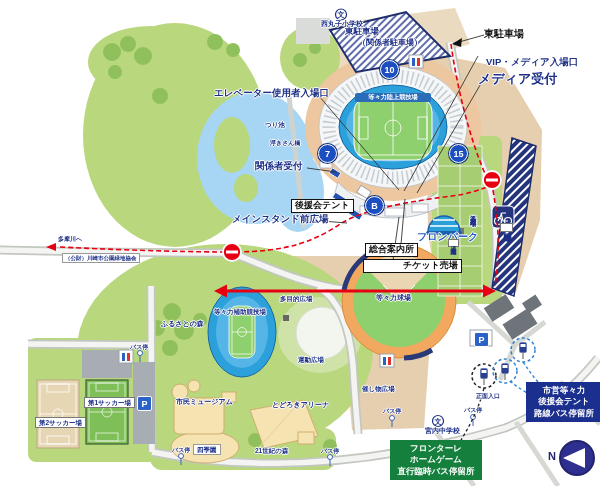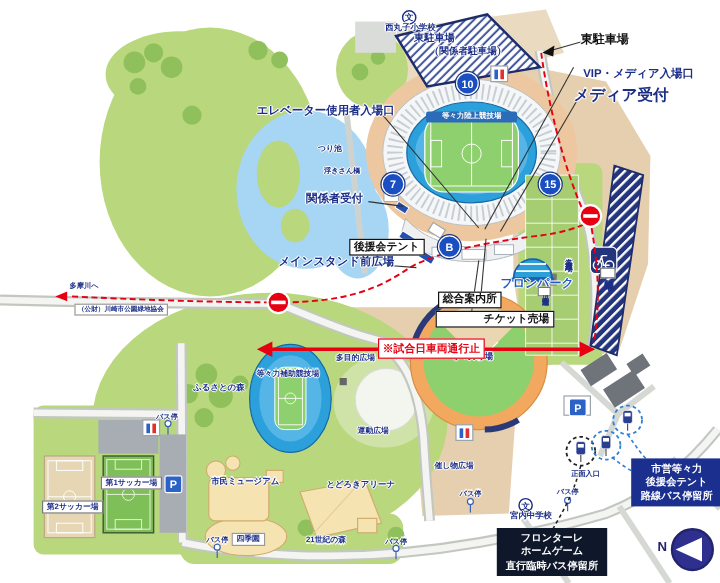--- a/index.html
+++ b/index.html
@@ -359,21 +359,20 @@
 <div class="lbl blk" style="left:484px;top:28px;font-size:10px;">東駐車場</div>
 <div class="lbl" style="left:478px;top:48px;font-size:13px;margin-top:24px;">メディア受付</div>
 <div class="lbl" style="left:486px;top:57px;font-size:9.5px;">VIP・メディア入場口</div>
 <div class="lbl" style="left:214px;top:88px;font-size:9.5px;">エレベーター使用者入場口</div>
 <div class="lbl" style="left:255px;top:161px;font-size:9.5px;">関係者受付</div>
 <div class="chip" style="left:263px;top:199px;font-size:9px;margin-left:28px;">後援会テント</div>
 <div class="lbl" style="left:232px;top:214px;font-size:9.5px;">メインスタンド前広場</div>
 <div class="chip" style="left:365px;top:243px;font-size:9px;">総合案内所</div>
 <div class="chip" style="left:363px;top:259px;font-size:9px;padding-left:39px;">チケット売場</div>
 <div class="lbl" style="left:417px;top:231px;font-size:10px;color:#1e5ac8;">フロンパーク</div>
-<div class="red-chip" style="left:315px;top:282px;font-size:9px;">※試合日車両通行止</div>
 
 <div class="lbl" style="left:355px;top:93px;width:76px;font-size:6.2px;text-align:center;background:#2b6cb8;color:#fff;border-radius:2px;padding:1px 0;text-shadow:none;">等々力陸上競技場</div>
 <div class="lbl" style="left:345px;top:27px;width:90px;text-align:left;font-size:8.5px;">東駐車場</div>
 <div class="lbl" style="left:345px;top:39px;width:90px;text-align:center;font-size:8px;">（関係者駐車場）</div>
 <div class="lbl" style="left:376px;top:294px;font-size:7px;">等々力球場</div>
 <div class="lbl" style="left:214px;top:308px;font-size:6.5px;">等々力補助競技場</div>
 <div class="lbl vert" style="left:470px;top:210px;font-size:6.5px;">等々力庭球場</div>
 <div class="chip chip-thin vert" style="left:500px;top:223px;font-size:8px;padding:2px 1px;">駐輪場</div>
 <div class="chip chip-thin vert" style="left:448px;top:239px;font-size:6px;padding:1px 1px;">児童遊園</div>
 <div class="chip chip-thin" style="left:84px;top:397px;font-size:6.5px;">第1サッカー場</div>
@@ -404,21 +403,21 @@
 <div class="gate" style="left:318px;top:144px;">7</div>
 <div class="gate" style="left:449px;top:144px;">15</div>
 <div class="gate" style="left:365px;top:196px;">B</div>
 
 <div class="pbadge" style="left:137px;top:396px;">P</div>
 <div class="pbadge" style="left:474px;top:332px;">P</div>
 
 <div class="schoolmark" style="left:336px;top:10px;">文</div>
 <div class="schoolmark" style="left:433px;top:417px;">文</div>
 
-<div class="busbox" style="left:414px;top:440px;width:88px;background:#0f172a;">
+<div class="busbox" style="left:390px;top:440px;width:88px;background:#15803d;">
   <div>フロンターレ</div>
   <div>ホームゲーム</div>
   <div>直行臨時バス停留所</div>
 </div>
 <div class="busbox" style="left:526px;top:382px;width:72px;background:#1b2f8e;">
   <div>市営等々力</div>
   <div>後援会テント</div>
   <div>路線バス停留所</div>
 </div>
 

